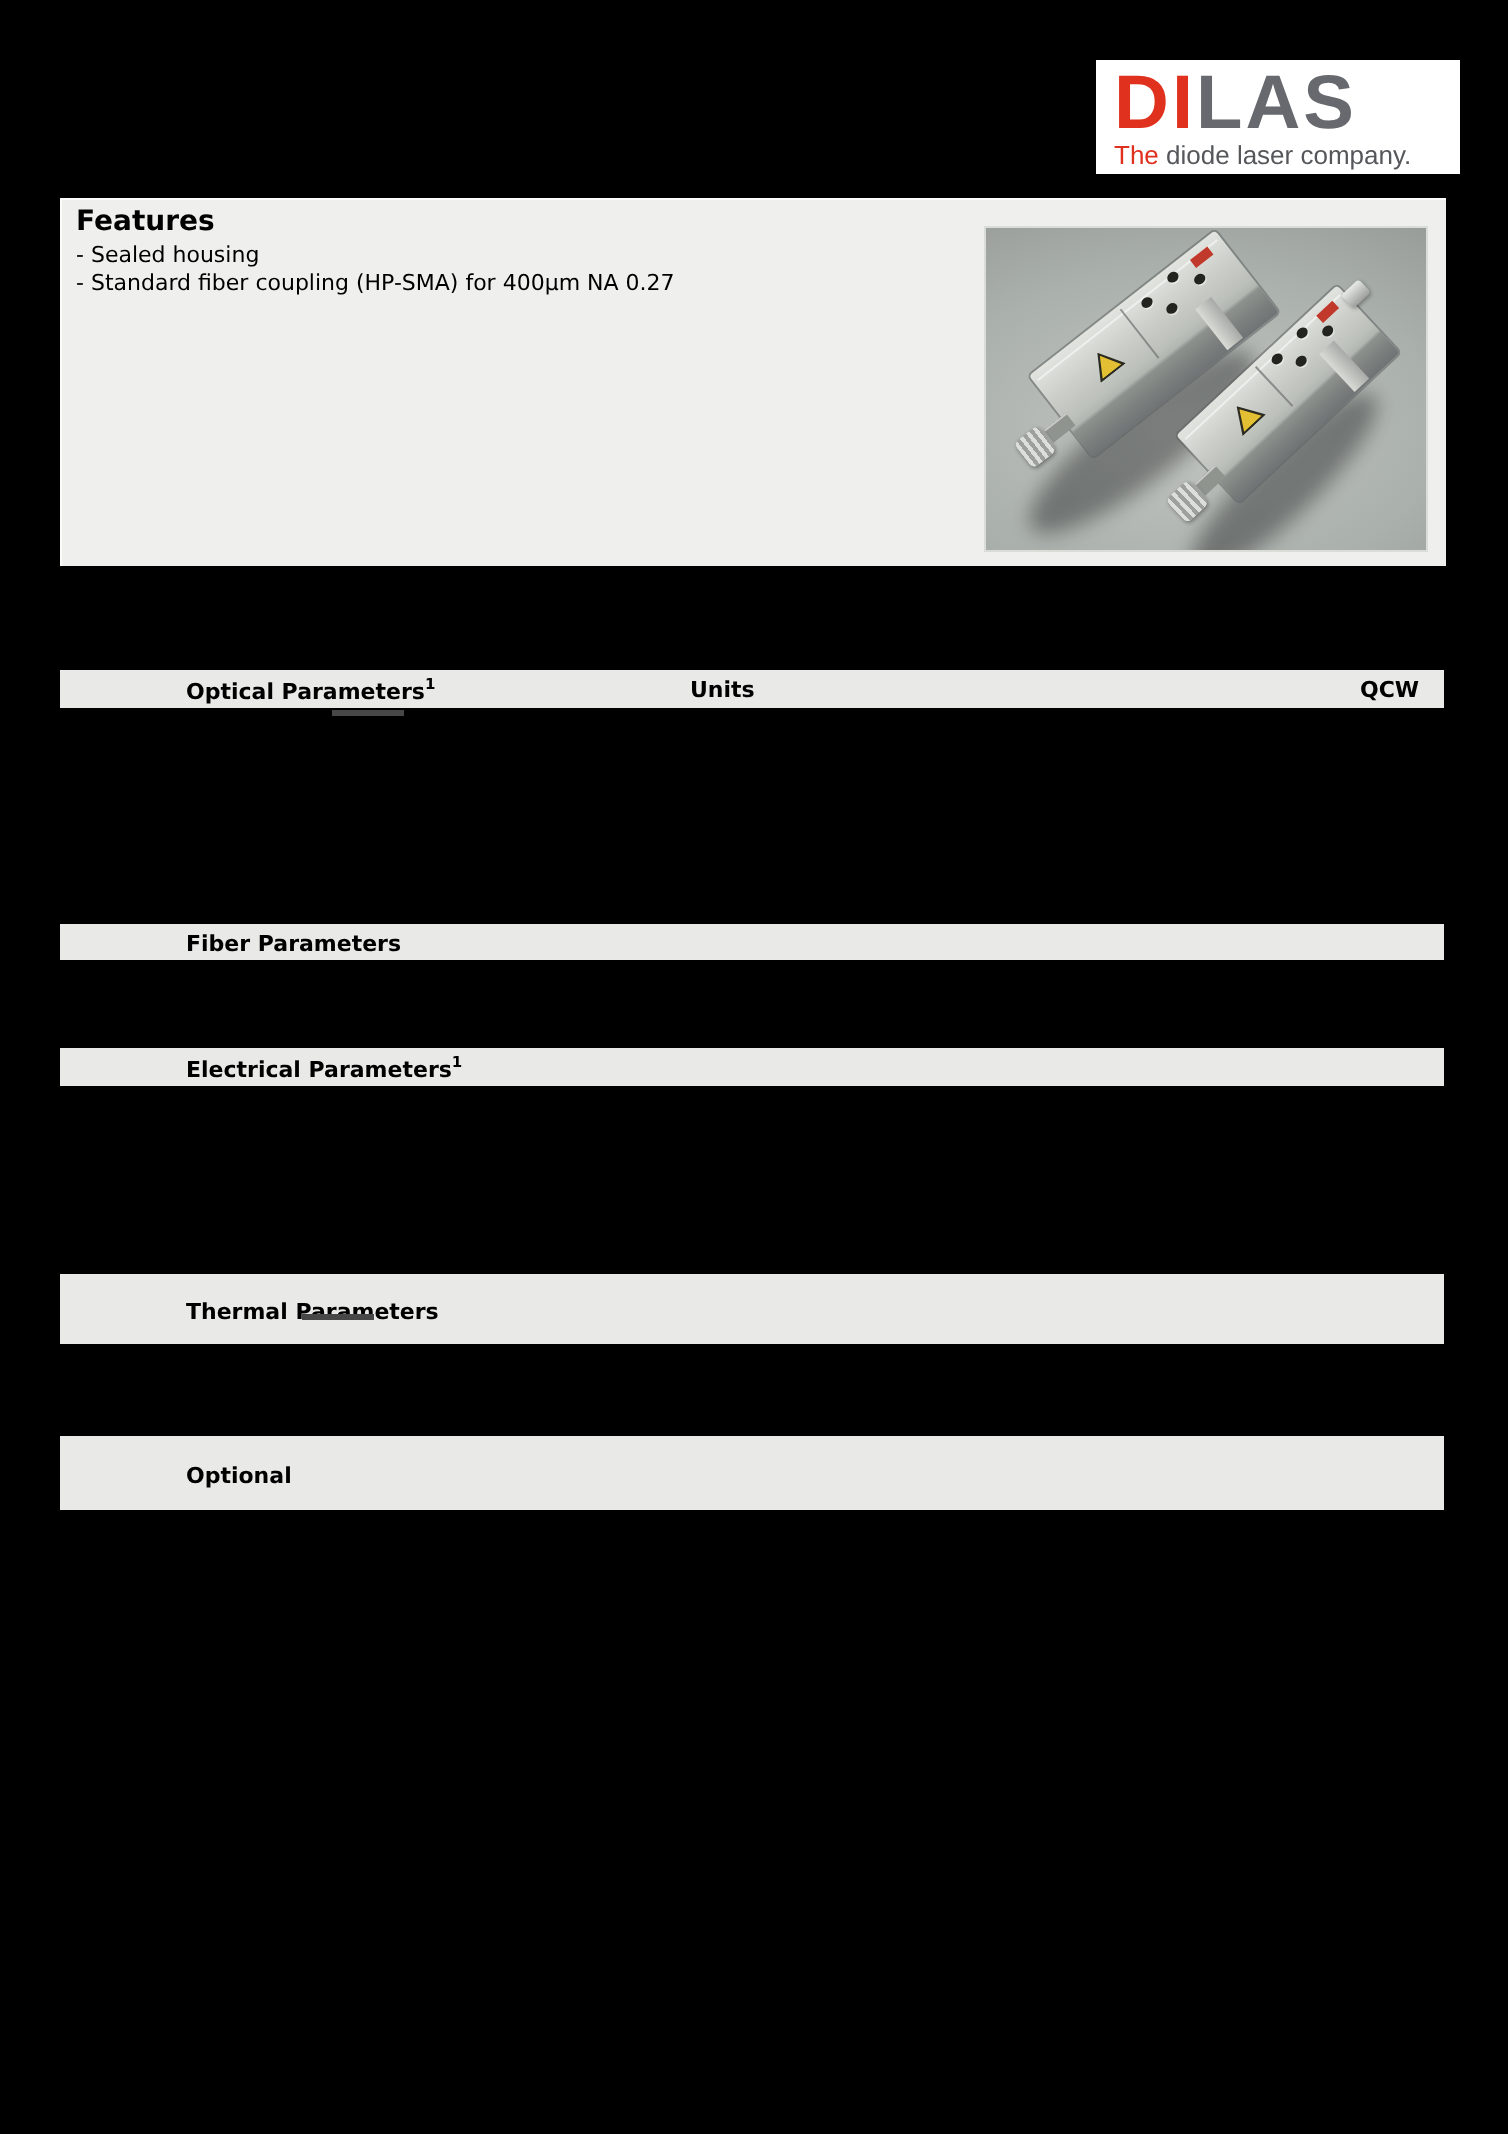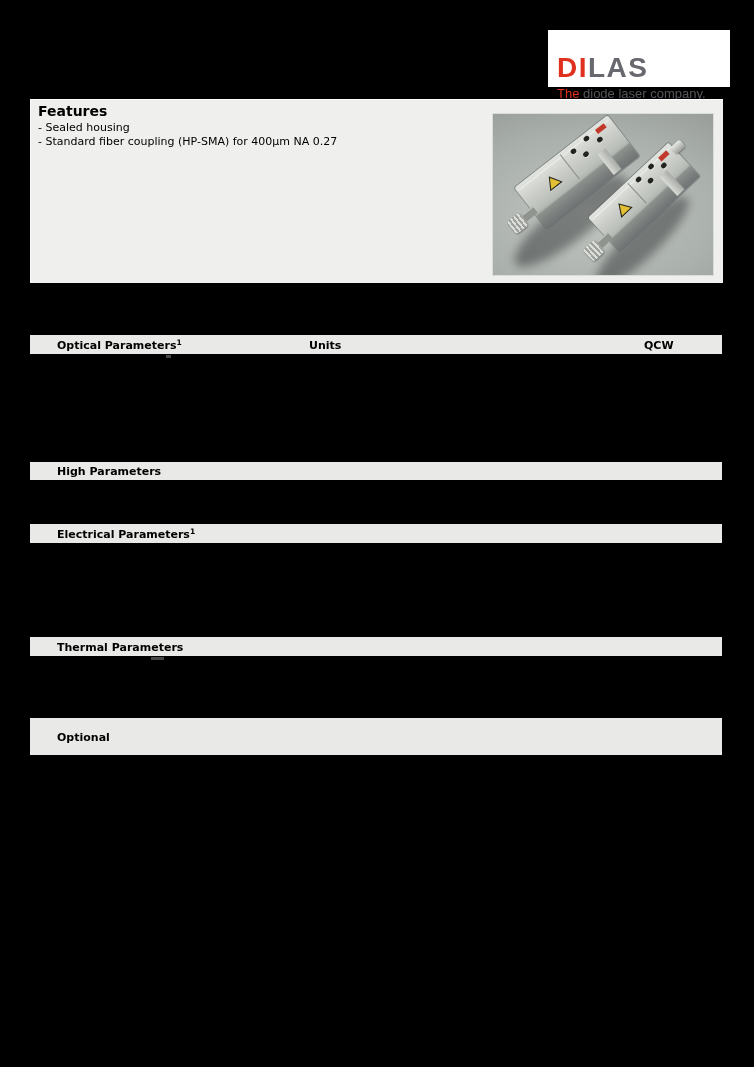--- a/index.html
+++ b/index.html
@@ -1,24 +1,24 @@
 <!DOCTYPE html>
 <html><head>
 <meta charset="utf-8">
 <style>
   * { margin:0; padding:0; box-sizing:border-box; }
   html,body { width:754px; height:1067px; background:#000; overflow:hidden; }
   body { font-family:"DejaVu Sans","Liberation Sans",sans-serif; position:relative; }
 
-  .abs { position:absolute; }
+  .abs { position:absolute;padding-left:36px; }
 
   
   .logo-box { left:548px; top:30px; width:182px; height:57px; background:#ffffff; padding:3px 6px 0 9px; }
   .logo-wordmark { font-family:"Liberation Sans","DejaVu Sans",sans-serif; font-weight:bold;
-                   font-size:28px; line-height:38px; letter-spacing:1.5px; white-space:nowrap;margin-top:16px; }
+                   font-size:38px; line-height:38px; letter-spacing:1.5px; white-space:nowrap; }
   .logo-di { color:#e0301e; }
   .logo-las { color:#67696e; }
   .logo-tagline { font-family:"Liberation Sans","DejaVu Sans",sans-serif; font-size:13px; line-height:14px;
                   color:#55575a; white-space:nowrap; margin-top:0px; }
   .logo-tagline .red { color:#e0301e; }
 
   
   .features-box { left:30px; top:99px; width:693px; height:184px; background:#efefed;
                   border-top:1px solid #fbfbfa; border-left:1px solid #fbfbfa; }
   .features-title { position:absolute; left:7px; top:3px; font-size:14px; font-weight:bold; color:#000; }
@@ -125,31 +125,31 @@
 <div class="abs bar" style="top:335px; height:19px;">
   <div class="bar-inner">
     <div class="bar-title"><span>Optical Parameters</span><sup>1</sup></div>
     <div class="bar-col col-units">Units</div>
     <div class="bar-col col-qcw">QCW</div>
   </div>
 </div>
 
 <div class="abs bar" style="top:462px; height:18px;">
   <div class="bar-inner">
-    <div class="bar-title"><span>High Parameters</span><sup></sup></div>
+    <div class="bar-title"><span>Fiber Parameters</span><sup></sup></div>
   </div>
 </div>
 
 <div class="abs bar" style="top:524px; height:19px;">
   <div class="bar-inner">
     <div class="bar-title"><span>Electrical Parameters</span><sup>1</sup></div>
   </div>
 </div>
 
-<div class="abs bar" style="top:637px; height:19px;">
+<div class="abs bar" style="top:637px; height:35px;">
   <div class="bar-inner">
     <div class="bar-title"><span>Thermal Parameters</span><sup></sup></div>
   </div>
 </div>
 
 <div class="abs bar" style="top:718px; height:37px;">
   <div class="bar-inner">
     <div class="bar-title"><span>Optional</span><sup></sup></div>
   </div>
 </div>

